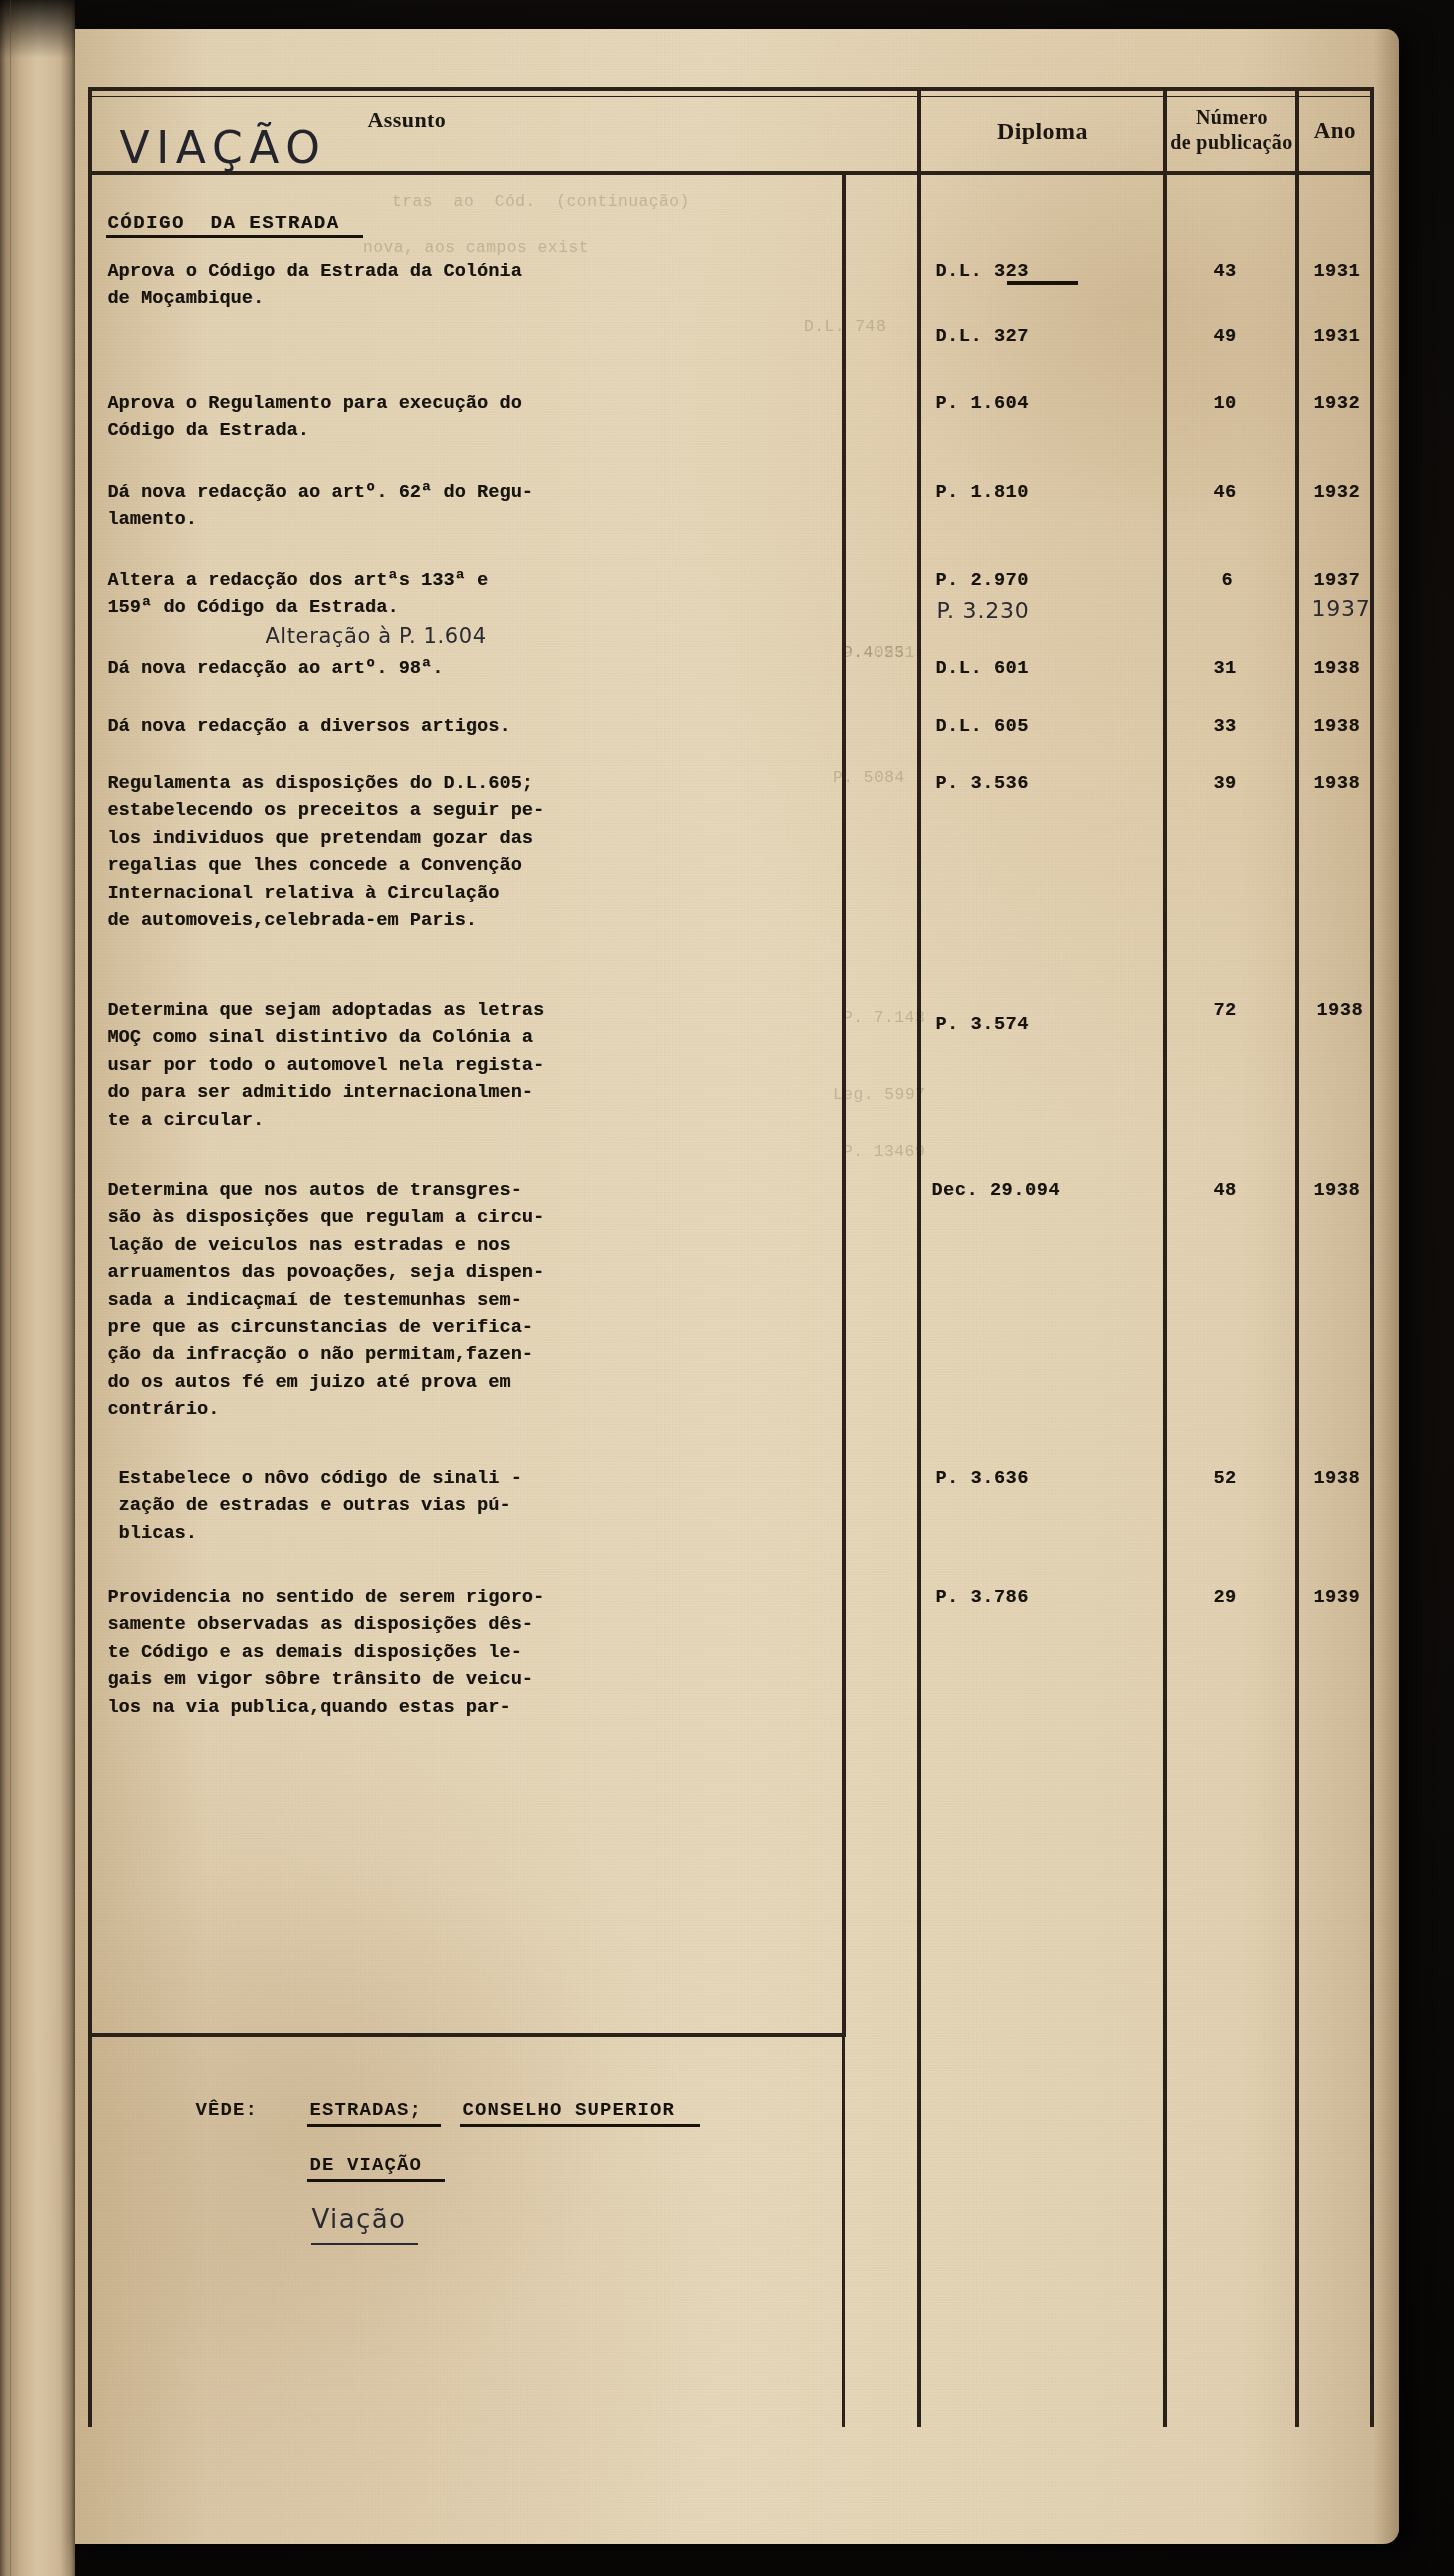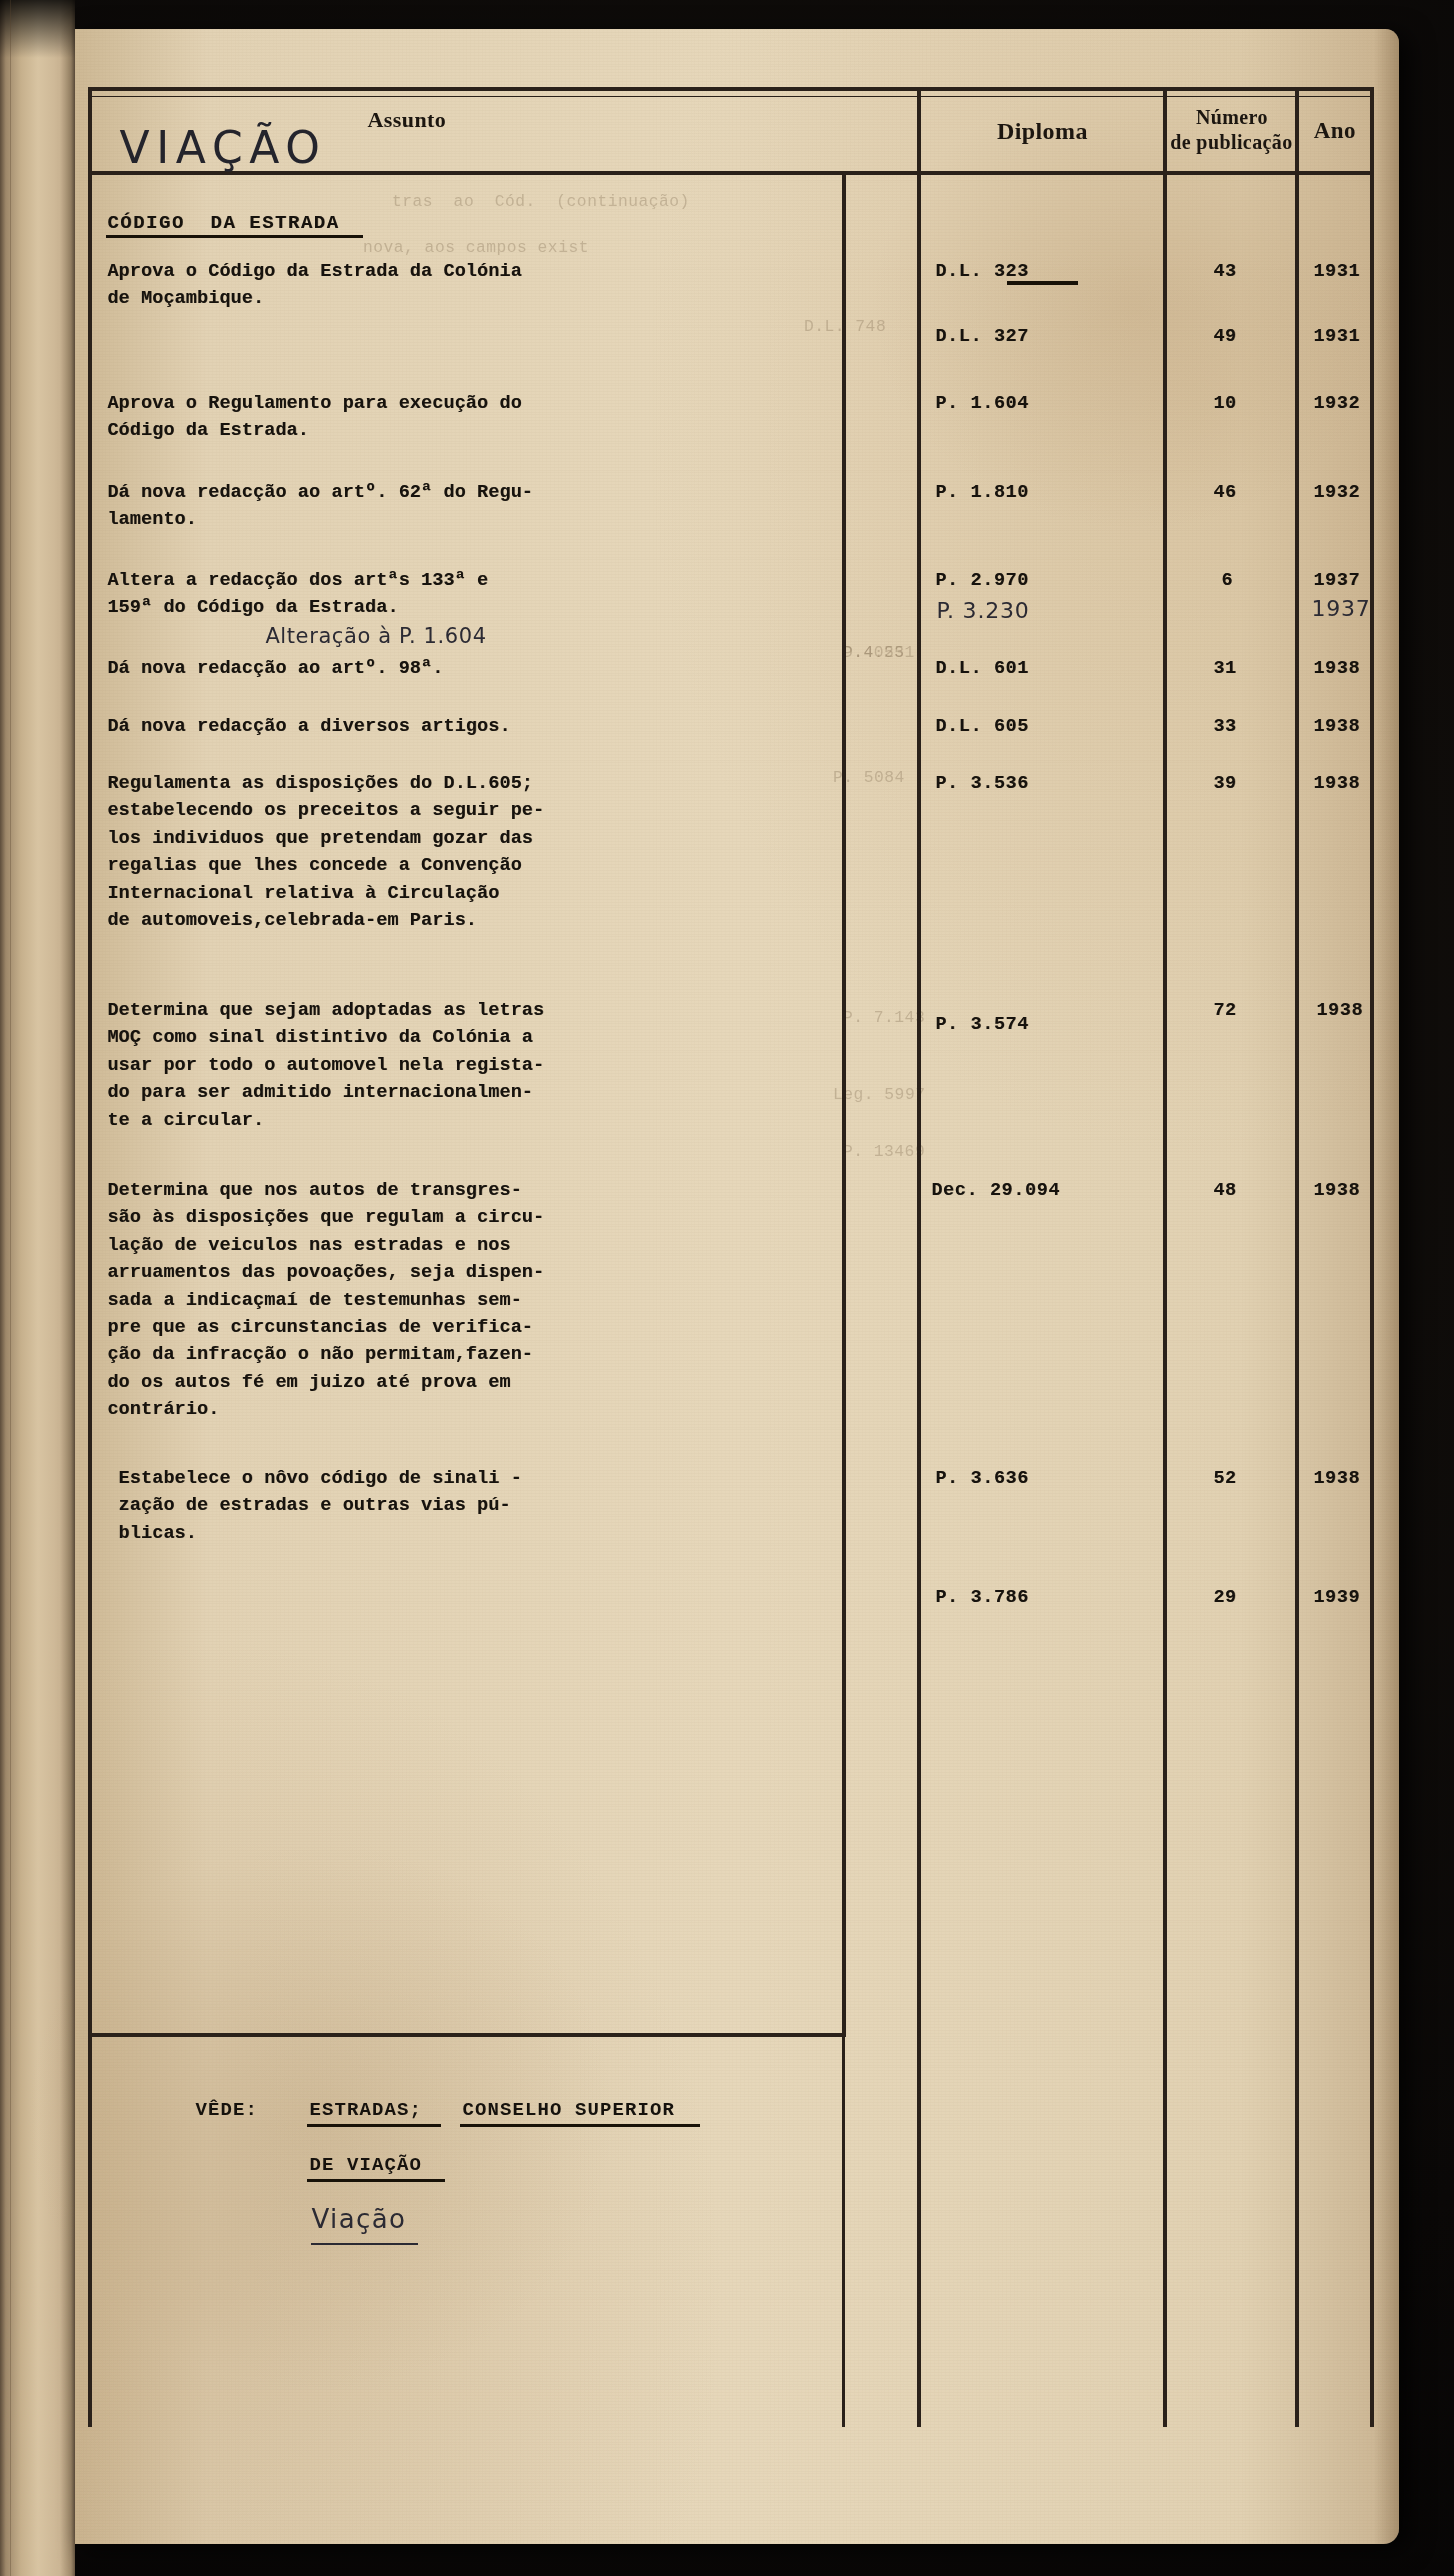--- a/index.html
+++ b/index.html
@@ -326,20 +326,25 @@
     <div class="tw-c" style="left:1125px; top:1090px;">48</div>
     <div class="tw-c" style="left:1225px; top:1090px;">1938</div>
 
     <div class="tw" style="left:19px; top:1378px;"> Estabelece o nôvo código de sinali -
  zação de estradas e outras vias pú-
  blicas.</div>
     <div class="tw-c" style="left:847px; top:1378px;">P. 3.636</div>
     <div class="tw-c" style="left:1125px; top:1378px;">52</div>
     <div class="tw-c" style="left:1225px; top:1378px;">1938</div>
 
+    <div class="tw" style="left:19px; top:1497px;">Providencia no sentido de serem rigoro-
+samente observadas as disposições dês-
+te Código e as demais disposições le-
+gais em vigor sôbre trânsito de veicu-
+los na via publica,quando estas par-</div>
     <div class="tw-c" style="left:847px; top:1497px;">P. 3.786</div>
     <div class="tw-c" style="left:1125px; top:1497px;">29</div>
     <div class="tw-c" style="left:1225px; top:1497px;">1939</div>
 
     <div class="foot" style="left:107px; top:2012px;">VÊDE:</div>
     <div class="foot" style="left:221px; top:2012px;">ESTRADAS;</div>
     <div class="ul-tw" style="left:219px; top:2037px; width:134px;"></div>
 
     <div class="foot" style="left:374px; top:2012px;">CONSELHO SUPERIOR</div>
     <div class="ul-tw" style="left:372px; top:2037px; width:240px;"></div>

